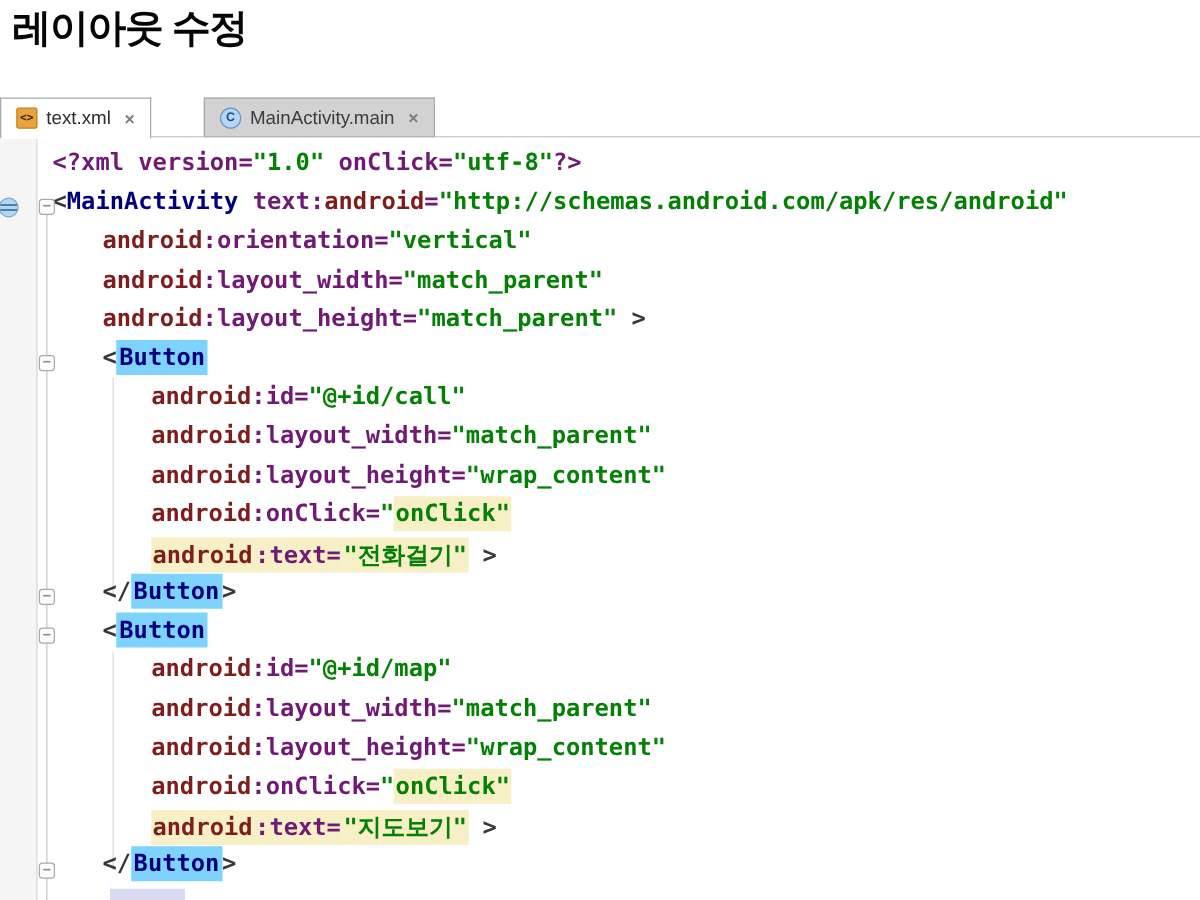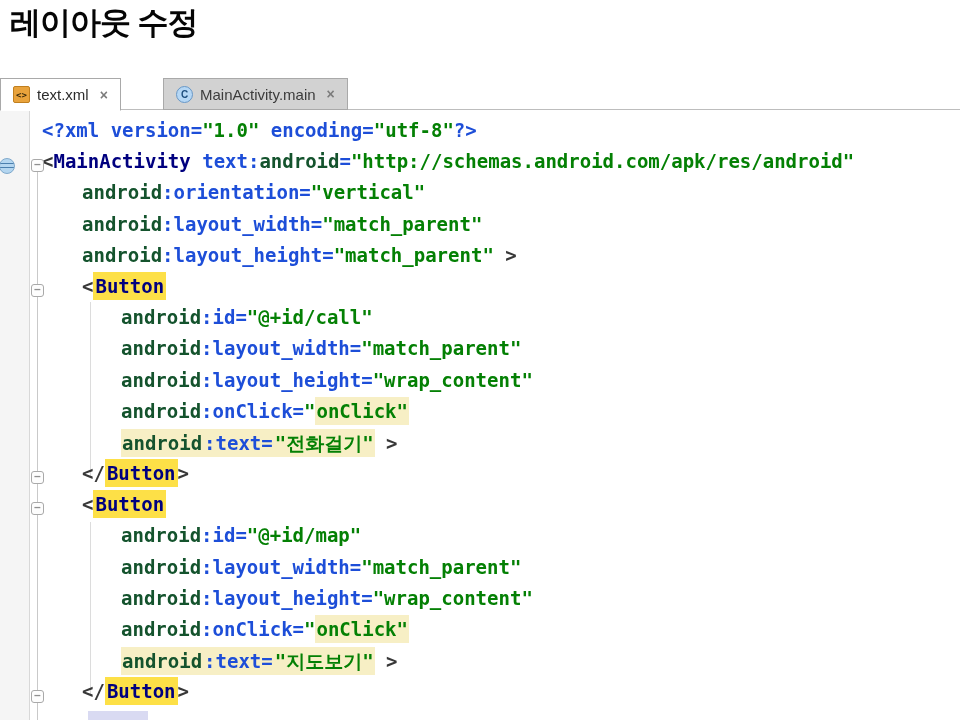--- a/index.html
+++ b/index.html
@@ -41,26 +41,26 @@
                      #4a7fae 8px 9.5px,#b4d6f0 9.5px 16px);}
   .iguide{position:absolute;width:1px;background:#dcdcdc;}
   .iguide.g1{left:90px;top:192px;height:176px;}
   .iguide.g2{left:90px;top:412px;height:174px;}
   .sliver{position:absolute;left:88px;top:601px;width:60px;height:9px;background:#d9daf2;}
 
   .code{position:absolute;left:0;top:9px;right:0;}
   .line{height:31.2px;line-height:31.2px;white-space:pre;
         font:bold 19px "DejaVu Sans Mono",monospace;color:#383838;}
   .s-br{color:#383838;}
-  .s-kw{color:#1d4ed8;}
+  .s-kw{color:#701a75;}
   .s-tag{color:#00007f;}
-  .s-ns{color:#14532d;margin-top:24px;}
+  .s-ns{color:#7f1d1d;margin-top:24px;}
   .s-val{color:#048004;}
   .s-plain{color:#383838;}
-  .s-hlt{background:#fde047;padding:3px 2px;}
+  .s-hlt{background:#7dd3fc;padding:3px 2px;}
   .s-hly{background:#f7efc5;padding:3px 1px;}
 </style>
 </head>
 <body>
 
 <div class="stage">
 
   <div class="slide-title">레이아웃 수정</div>
 
   <div class="tabbar">
@@ -76,21 +76,21 @@
     </div>
   </div>
 
   <div class="editor">
     <div class="gutter"></div>
     <div class="foldline"></div>
     <div class="gicon-circle"></div>
     <div class="iguide g1"></div>
     <div class="iguide g2"></div>
     <div class="code">
-        <div class="line" style="padding-left: 42px;"><span class="s-kw">&lt;?xml version=</span><span class="s-val">"1.0"</span><span class="s-kw"> encoding=</span><span class="s-val">"utf-8"</span><span class="s-kw">?&gt;</span></div>
+        <div class="line" style="padding-left: 42px;"><span class="s-kw">&lt;?xml version=</span><span class="s-val">"1.0"</span><span class="s-kw"> onClick=</span><span class="s-val">"utf-8"</span><span class="s-kw">?&gt;</span></div>
         <div class="line" style="padding-left: 42px;"><span class="s-br">&lt;</span><span class="s-tag">MainActivity</span><span class="s-plain"> </span><span class="s-kw">text:</span><span class="s-ns">android</span><span class="s-kw">=</span><span class="s-val">"http://schemas.android.com/apk/res/android"</span></div>
         <div class="line" style="padding-left: 82px;"><span class="s-ns">android</span><span class="s-kw">:orientation=</span><span class="s-val">"vertical"</span></div>
         <div class="line" style="padding-left: 82px;"><span class="s-ns">android</span><span class="s-kw">:layout_width=</span><span class="s-val">"match_parent"</span></div>
         <div class="line" style="padding-left: 82px;"><span class="s-ns">android</span><span class="s-kw">:layout_height=</span><span class="s-val">"match_parent"</span><span class="s-br"> &gt;</span></div>
         <div class="line" style="padding-left: 82px;"><span class="s-br">&lt;</span><span class="s-tag s-hlt">Button</span></div>
         <div class="line" style="padding-left: 121px;"><span class="s-ns">android</span><span class="s-kw">:id=</span><span class="s-val">"@+id/call"</span></div>
         <div class="line" style="padding-left: 121px;"><span class="s-ns">android</span><span class="s-kw">:layout_width=</span><span class="s-val">"match_parent"</span></div>
         <div class="line" style="padding-left: 121px;"><span class="s-ns">android</span><span class="s-kw">:layout_height=</span><span class="s-val">"wrap_content"</span></div>
         <div class="line" style="padding-left: 121px;"><span class="s-ns">android</span><span class="s-kw">:onClick=</span><span class="s-val">"</span><span class="s-val s-hly">onClick"</span></div>
         <div class="line" style="padding-left: 121px;"><span class="s-ns s-hly">android</span><span class="s-kw s-hly">:text=</span><span class="s-val s-hly">"전화걸기"</span><span class="s-br"> &gt;</span></div>

